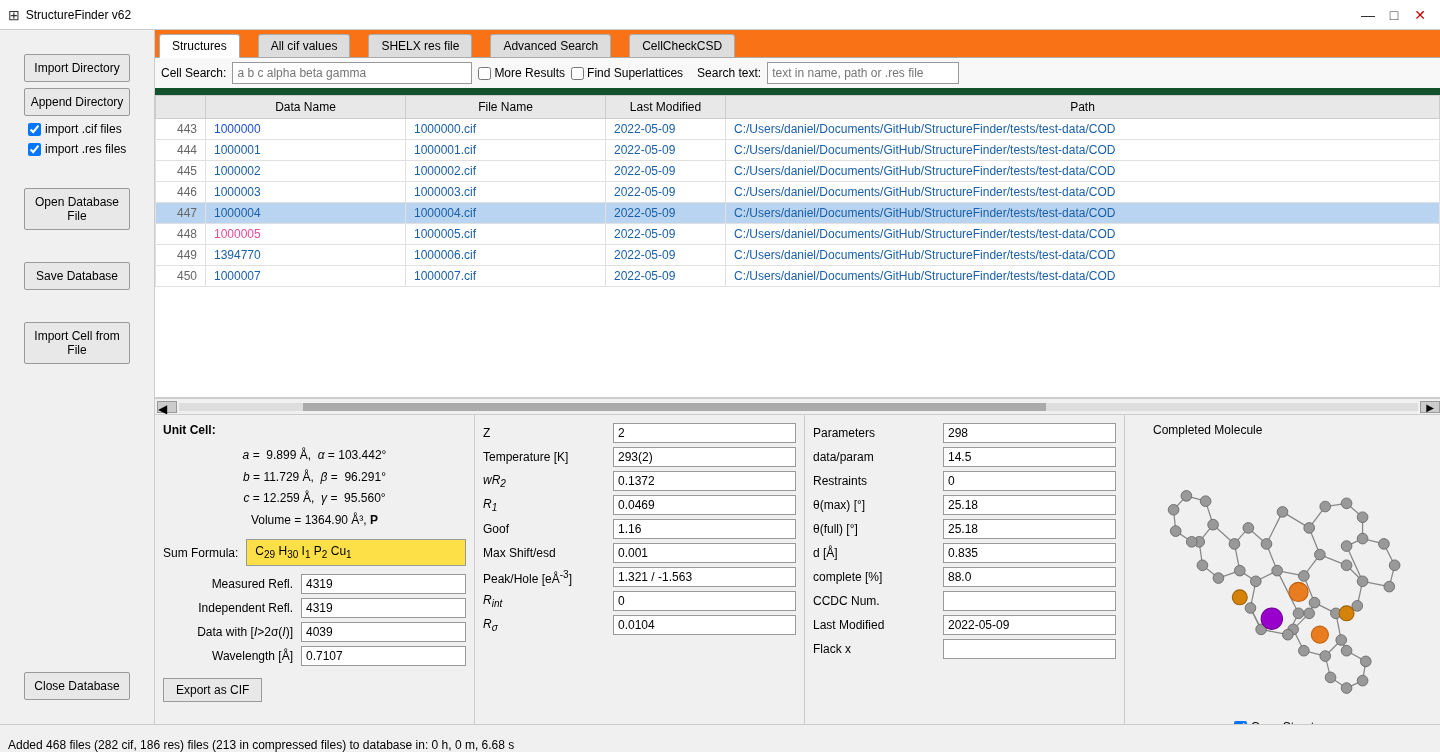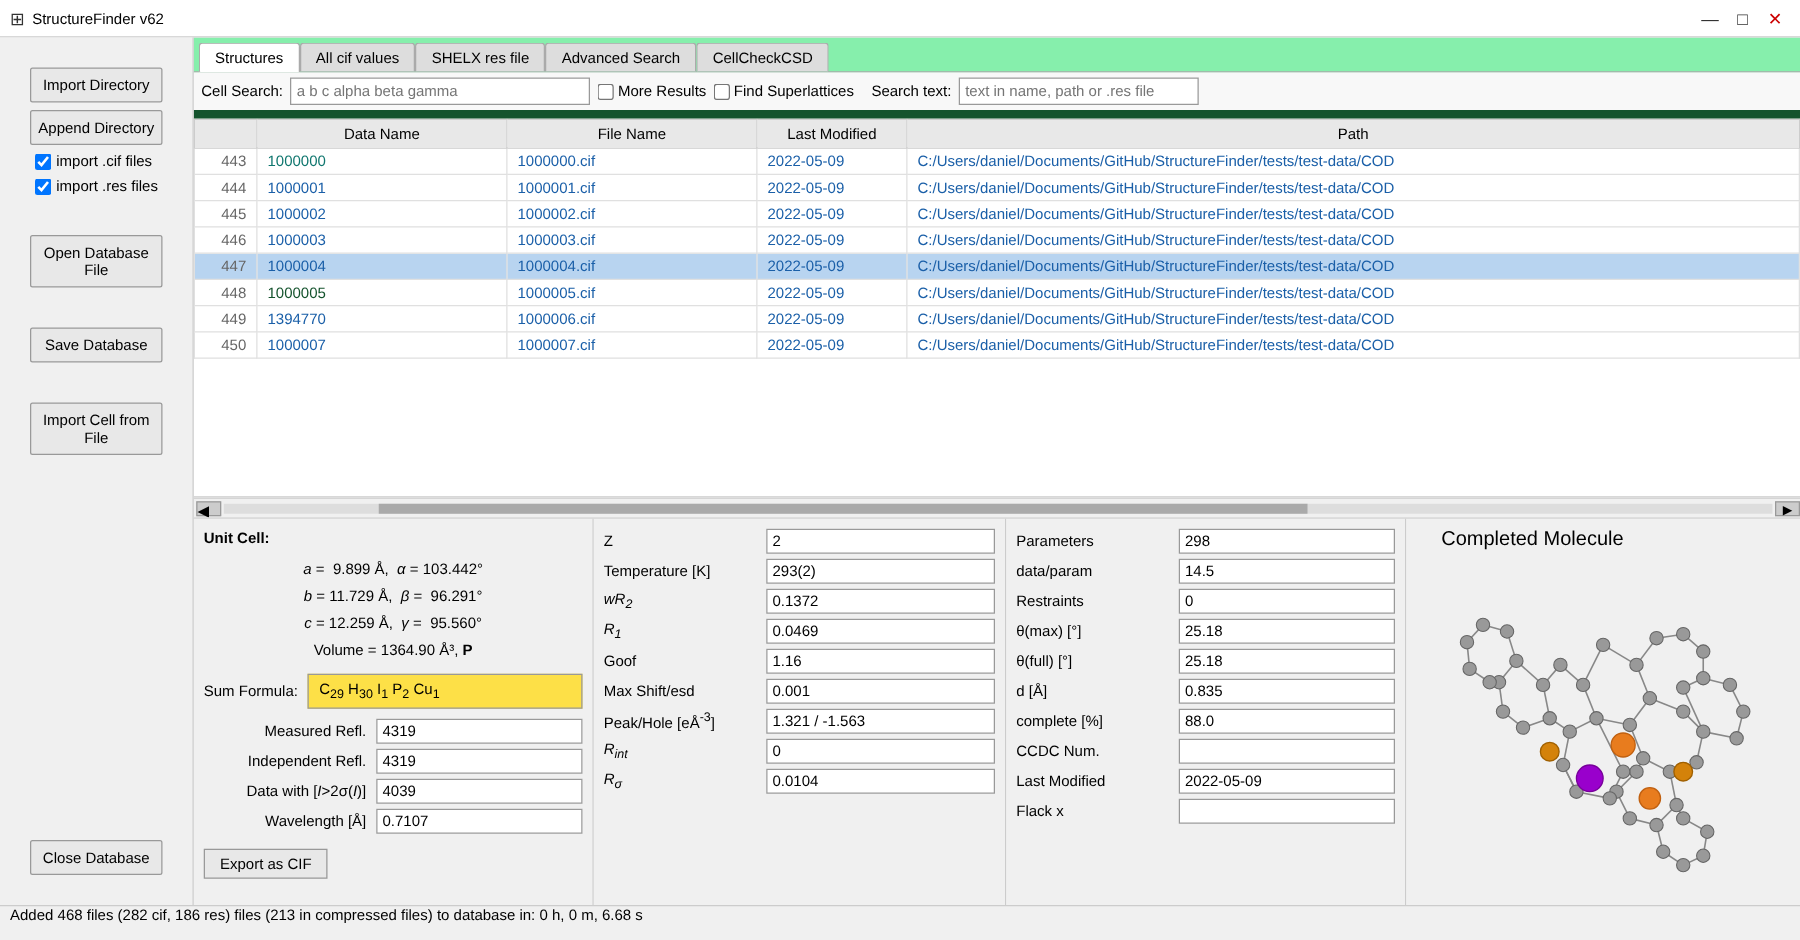--- a/index.html
+++ b/index.html
@@ -17,21 +17,21 @@
     
     #left-panel { width: 155px; background: #f0f0f0; padding: 24px; display: flex; flex-direction: column; gap: 6px; border-right: 1px solid #ccc; }
     .left-btn { background: #e8e8e8; border: 1px solid #999; padding: 6px 4px; text-align: center; cursor: pointer; font-size: 12px; border-radius: 2px; }
     .checkbox-row { display: flex; align-items: center; gap: 4px; font-size: 12px; margin-left: 4px; }
     .spacer { flex: 1; }
     
     
     #right-content { flex: 1; display: flex; flex-direction: column; overflow: hidden; }
     
     
-    #tabs { display: flex; background: #86efac; border-bottom: 1px solid #aaa; padding-top: 4px; padding-left: 4px; gap: 0; }
+    #tabs { display: flex; background: #f97316; border-bottom: 1px solid #aaa; padding-top: 4px; padding-left: 4px; gap: 18px; }
     .tab { padding: 4px 12px; border: 1px solid #aaa; border-bottom: none; background: #ddd; cursor: pointer; font-size: 12px; border-radius: 3px 3px 0 0; }
     .tab.active { background: #fff; border-bottom: 1px solid #fff; margin-bottom: -1px; }
     
     
     #search-bar { display: flex; align-items: center; gap: 6px; padding: 4px 6px; background: #f8f8f8; border-bottom: 7px solid #14532d; }
     #search-bar label { font-size: 12px; }
     #cell-search-input { width: 240px; height: 22px; border: 1px solid #999; padding: 2px 4px; font-size: 12px; }
     .checkbox-label { display: flex; align-items: center; gap: 3px; font-size: 12px; }
     #search-text-label { font-size: 12px; margin-left: 8px; }
     #search-text-input { width: 192px; height: 22px; border: 1px solid #999; padding: 2px 4px; font-size: 12px; color: #999; }
@@ -68,26 +68,26 @@
     .sg-input { flex: 1; height: 20px; border: 1px solid #999; padding: 2px 4px; font-size: 12px; background: #fff; }
     
     
     #params-panel { width: 320px; padding: 8px; border-right: 1px solid #ccc; background: #f0f0f0; }
     .param-row { display: flex; align-items: center; margin-bottom: 4px; }
     .param-label { width: 130px; font-size: 12px; text-align: left; padding-right: 6px; font-weight: normal; }
     .param-input { flex: 1; height: 20px; border: 1px solid #999; padding: 2px 4px; font-size: 12px; background: #fff; }
     
     
     #molecule-panel { flex: 1; padding: 8px; background: #f0f0f0; display: flex; flex-direction: column; align-items: center; }
-    #molecule-title { font-size: 16px; margin-bottom: 20px; align-self: flex-start; margin-left: 20px; }
+    #molecule-title { font-size: 12px; margin-bottom: 20px; align-self: flex-start; margin-left: 20px; }
     #molecule-canvas { flex: 1; width: 100%; position: relative; }
     #grow-structure { display: flex; align-items: center; gap: 4px; font-size: 12px; margin-top: 4px; }
     
     
-    #statusbar { height: 28px; background: #f0f0f0; border-top: 1px solid #ccc; display: flex; align-items: flex-start; padding: 0 8px; font-size: 12px; }
+    #statusbar { height: 28px; background: #f0f0f0; border-top: 1px solid #ccc; display: flex; align-items: flex-end; padding: 0 8px; font-size: 12px; }
     
     
     #mol-svg { width: 100%; height: 100%; }
   </style>
 </head>
 <body>
 
 <div id="titlebar">
   <div id="titlebar-left">
     <span style="font-size:14px; color:#333;">⊞</span>
@@ -155,21 +155,21 @@
             <th style="width:50px;"></th>
             <th style="width:200px;">Data Name</th>
             <th style="width:200px;">File Name</th>
             <th style="width:120px;">Last Modified</th>
             <th>Path</th>
           </tr>
         </thead>
         <tbody id="table-body">
         <tr>
       <td class="row-num">443</td>
-      <td style="color:#0f766e;">1000000</td>
+      <td style="color:#1d4ed8;">1000000</td>
       <td style="color:#1a5fa8;">1000000.cif</td>
       <td style="color:#1a5fa8;">2022-05-09</td>
       <td style="color:#1a5fa8;">C:/Users/daniel/Documents/GitHub/StructureFinder/tests/test-data/COD</td>
     </tr>
             <tr>
       <td class="row-num">444</td>
       <td style="color:#1a5fa8;">1000001</td>
       <td style="color:#1a5fa8;">1000001.cif</td>
       <td style="color:#1a5fa8;">2022-05-09</td>
       <td style="color:#1a5fa8;">C:/Users/daniel/Documents/GitHub/StructureFinder/tests/test-data/COD</td>
@@ -190,21 +190,21 @@
     </tr>
             <tr class="selected">
       <td class="row-num">447</td>
       <td style="color:#1a5fa8;">1000004</td>
       <td style="color:#1a5fa8;">1000004.cif</td>
       <td style="color:#1a5fa8;">2022-05-09</td>
       <td style="color:#1a5fa8;">C:/Users/daniel/Documents/GitHub/StructureFinder/tests/test-data/COD</td>
     </tr>
             <tr>
       <td class="row-num">448</td>
-      <td style="color:#14532d;">1000005</td>
+      <td style="color:#ec4899;">1000005</td>
       <td style="color:#1a5fa8;">1000005.cif</td>
       <td style="color:#1a5fa8;">2022-05-09</td>
       <td style="color:#1a5fa8;">C:/Users/daniel/Documents/GitHub/StructureFinder/tests/test-data/COD</td>
     </tr>
             <tr>
       <td class="row-num">449</td>
       <td style="color:#1a5fa8;">1394770</td>
       <td style="color:#1a5fa8;">1000006.cif</td>
       <td style="color:#1a5fa8;">2022-05-09</td>
       <td style="color:#1a5fa8;">C:/Users/daniel/Documents/GitHub/StructureFinder/tests/test-data/COD</td>

